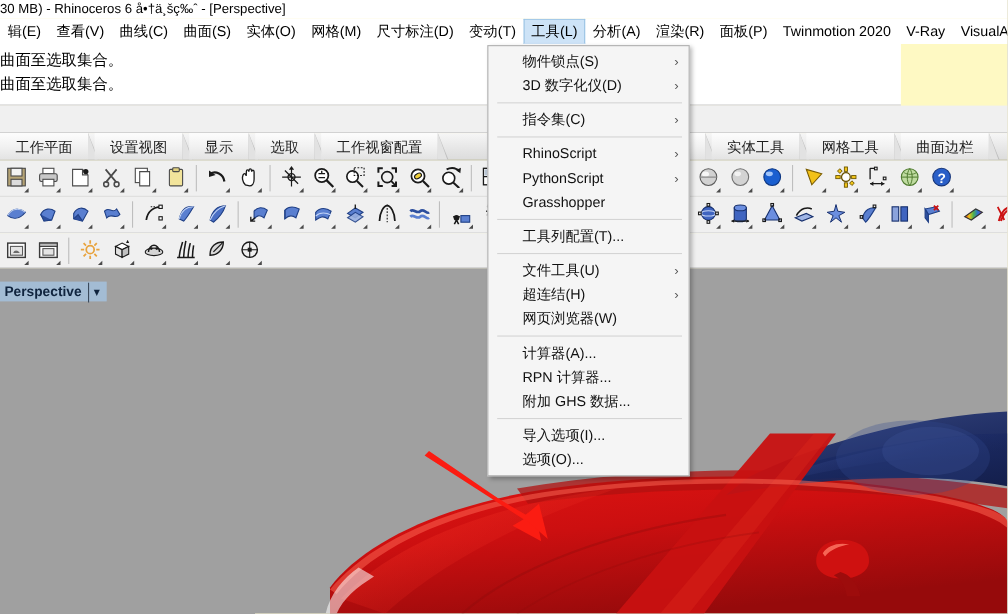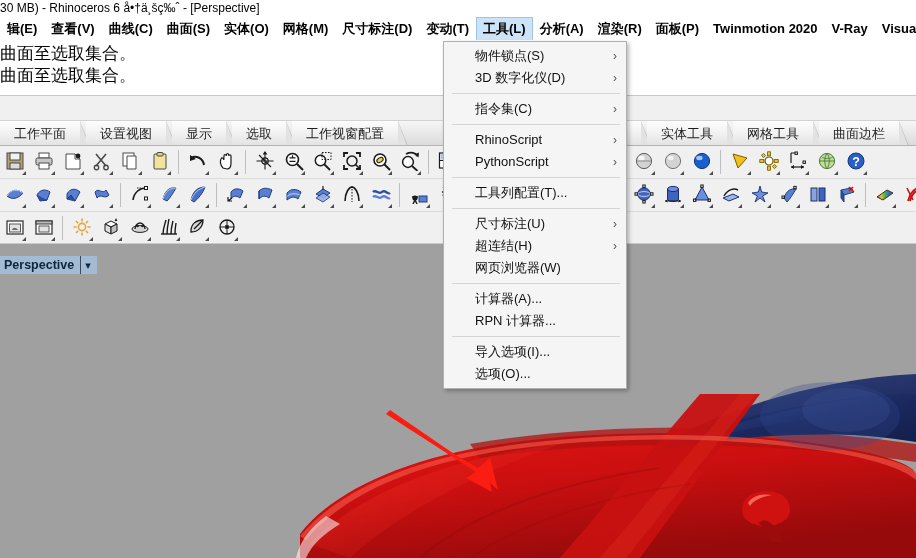--- a/index.html
+++ b/index.html
@@ -38,37 +38,36 @@
   }
   .menu-item {
     display: inline-block;
     height: 23px;
     line-height: 23px;
     padding: 0 7px;
     font-size: 13px;
     color: #000;
     vertical-align: top;
     cursor: default;
-    font-weight: bold;
   }
   .menu-item.active {
     background: #cde3f7;
     border: 1px solid #9cc4e4;
     border-bottom: 1px solid #cde3f7;
     padding: 0 6px;
     height: 23px;
     line-height: 21px;
   }
 
   
   #cmdhist {
-    position: absolute; left: 0; top: 40px; width: 916px; height: 56px;
+    position: absolute; left: 0; top: 40px; width: 819px; height: 56px;
     background: #ffffff;
     border-bottom: 1px solid #c8c8c8;
-    font-size: 17px;
+    font-size: 14px;
     color: #000;
     overflow: hidden;
   }
   #cmdhist .line {
     height: 22px; line-height: 22px; padding-left: 0px;
     white-space: nowrap;
   }
   #cmdhist .line:first-child { margin-top: 3px; }
 
   
@@ -578,27 +577,29 @@
   </svg>
 
   <div id="dropdown">
       <div class="dd-item"><span>物件锁点(S)</span><span class="dd-arrow">›</span></div>
       <div class="dd-item"><span>3D 数字化仪(D)</span><span class="dd-arrow">›</span></div>
       <div class="dd-sep"></div>
       <div class="dd-item"><span>指令集(C)</span><span class="dd-arrow">›</span></div>
       <div class="dd-sep"></div>
       <div class="dd-item"><span>RhinoScript</span><span class="dd-arrow">›</span></div>
       <div class="dd-item"><span>PythonScript</span><span class="dd-arrow">›</span></div>
+      <div class="dd-item"><span>Grasshopper</span></div>
       <div class="dd-sep"></div>
       <div class="dd-item"><span>工具列配置(T)...</span></div>
       <div class="dd-sep"></div>
-      <div class="dd-item"><span>尺寸标注(U)</span><span class="dd-arrow">›</span></div>
+      <div class="dd-item"><span>文件工具(U)</span><span class="dd-arrow">›</span></div>
       <div class="dd-item"><span>超连结(H)</span><span class="dd-arrow">›</span></div>
       <div class="dd-item"><span>网页浏览器(W)</span></div>
       <div class="dd-sep"></div>
       <div class="dd-item"><span>计算器(A)...</span></div>
       <div class="dd-item"><span>RPN 计算器...</span></div>
+      <div class="dd-item"><span>附加 GHS 数据...</span></div>
       <div class="dd-sep"></div>
       <div class="dd-item"><span>导入选项(I)...</span></div>
       <div class="dd-item"><span>选项(O)...</span></div>
     </div>
 
 </div>
 
 </body></html>

